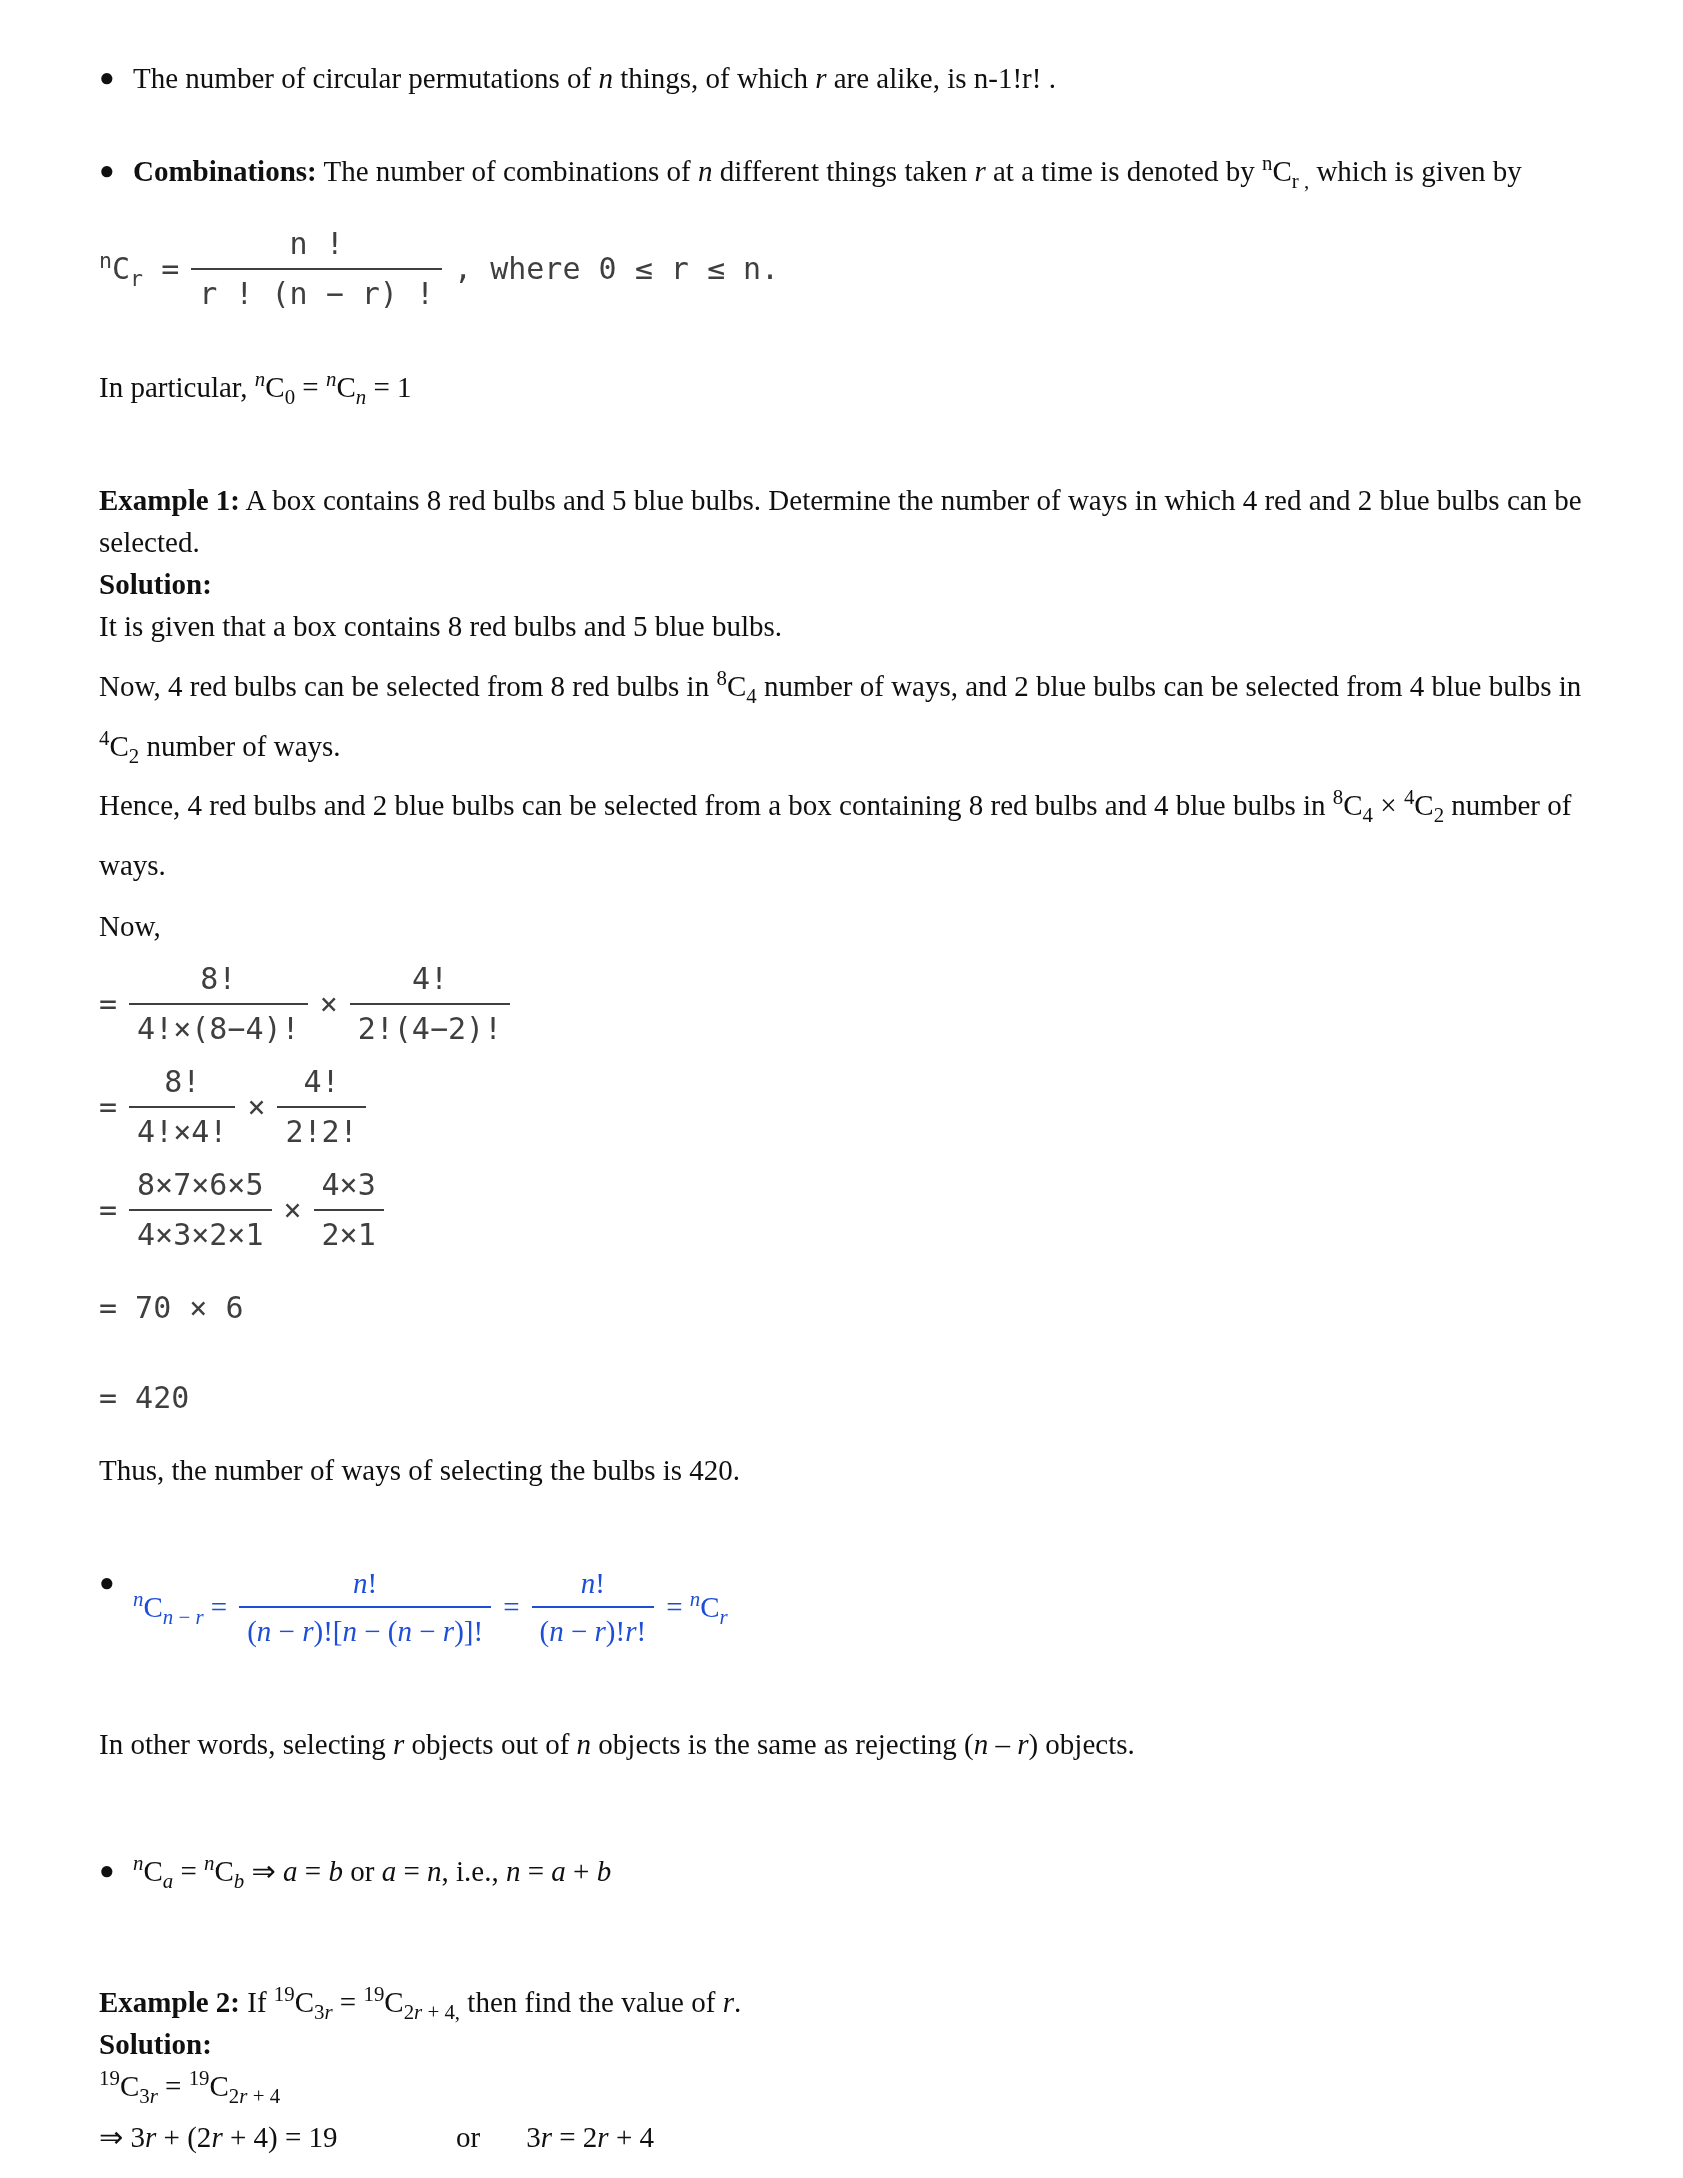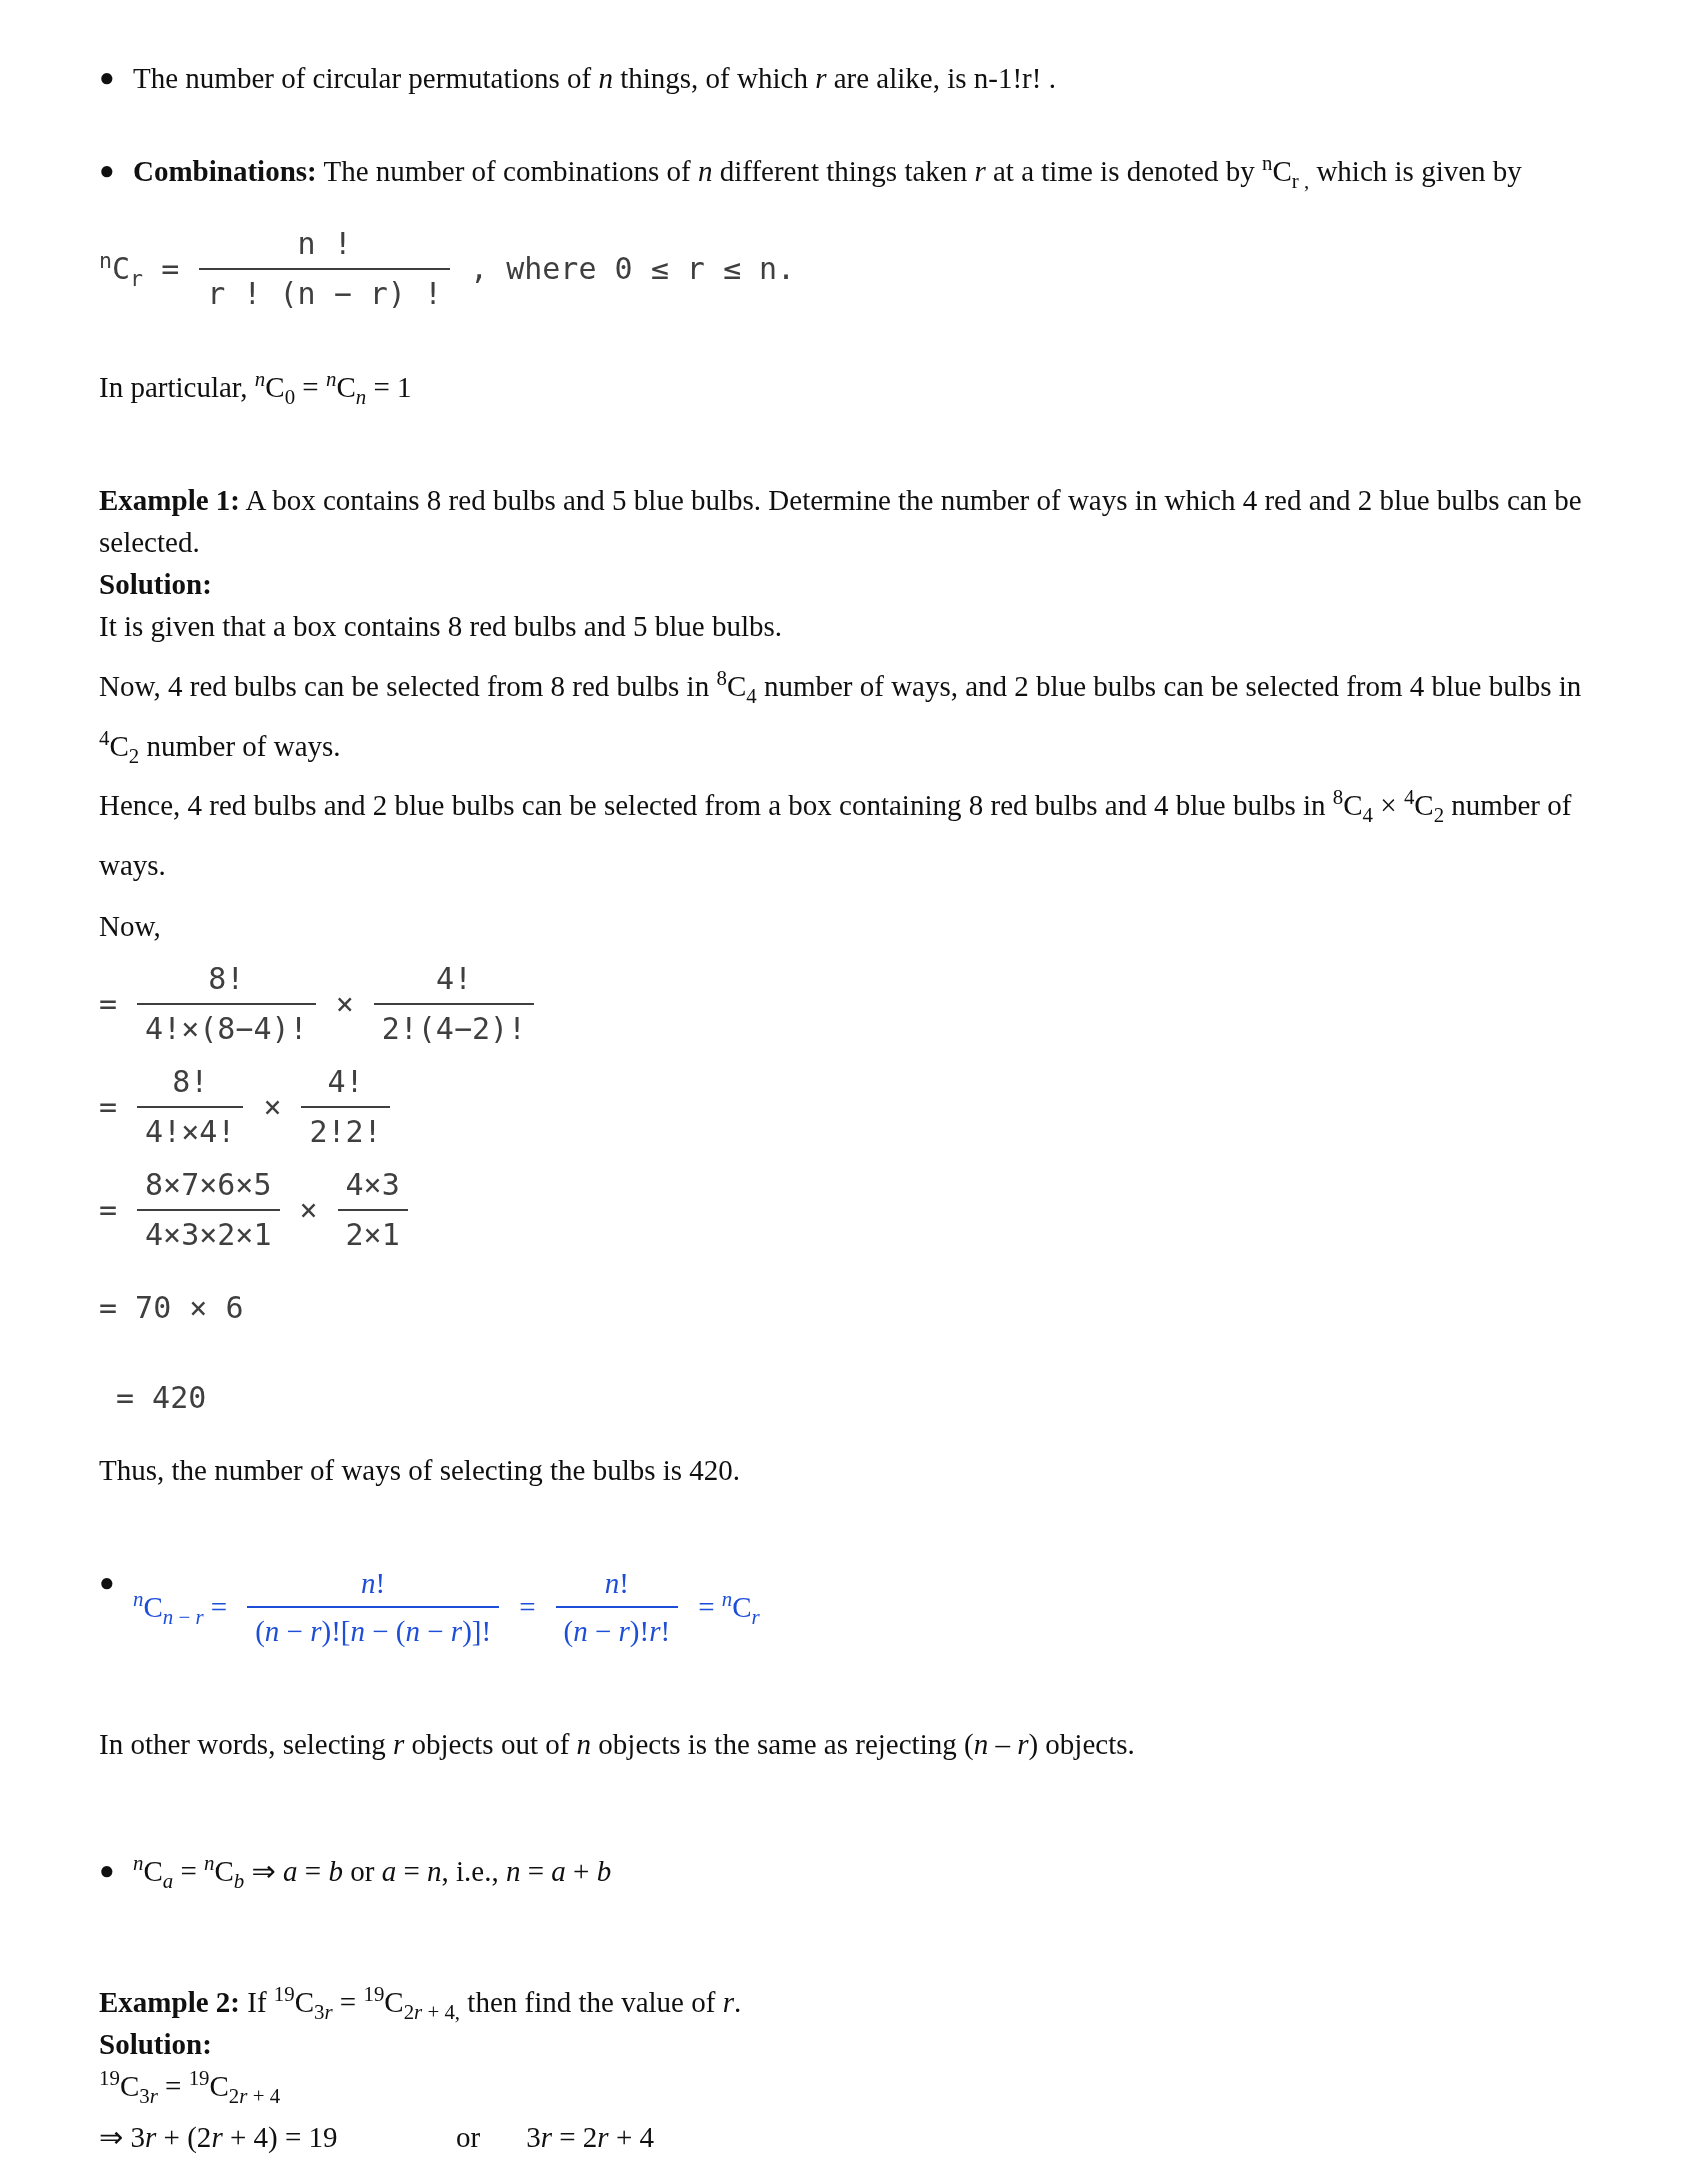--- a/index.html
+++ b/index.html
@@ -23,21 +23,21 @@
   .bullet-row{display:flex;align-items:flex-start;}
   .bullet-dot{width:34px;flex:0 0 34px;font-size:26px;line-height:1.6;}
   .bullet-body{flex:1;}
 
   
   .math-img{
     font-family:"DejaVu Sans Mono", monospace;
     color:#3f3f3f;
     font-size:30px;
   }
-  .mrow{display:flex;align-items:center;gap:20px;}
+  .mrow{display:flex;align-items:center;gap:12px;}
   .frac{display:inline-block;text-align:center;vertical-align:middle;}
   .frac .num{display:block;border-bottom:2px solid currentColor;padding:0 8px 2px 8px;}
   .frac .den{display:block;padding:2px 8px 0 8px;}
 
   .serif-math{font-family:"Liberation Serif", serif;color:#1d4ed8;font-size:29px;}
 
   .mt-lg{margin-top:51px;}
   .mt-xl{margin-top:71px;}
   .mt-md{margin-top:30px;}
   .mt-sm{margin-top:10px;}
@@ -115,21 +115,21 @@
       <span class="den">4×3×2×1</span>
     </span>
     <span>×</span>
     <span class="frac">
       <span class="num">4×3</span>
       <span class="den">2×1</span>
     </span>
   </div>
 
   <p class="math-img mt-md">= 70 × 6</p>
-  <p class="math-img mt-md" style="margin-top:46px;margin-left:17px;">= 420</p>
+  <p class="math-img mt-md" style="margin-top:46px;">= 420</p>
 
   <p class="mt-md">Thus, the number of ways of selecting the bulbs is 420.</p>
 
   <div class="bullet-row mt-xl">
     <span class="bullet-dot">●</span>
     <div class="mrow serif-math">
       <span><sup><i>n</i></sup>C<sub><i>n</i> − <i>r</i></sub> =</span>
       <span class="frac">
         <span class="num"><i>n</i>!</span>
         <span class="den">(<i>n</i> − <i>r</i>)![<i>n</i> − (<i>n</i> − <i>r</i>)]!</span>

